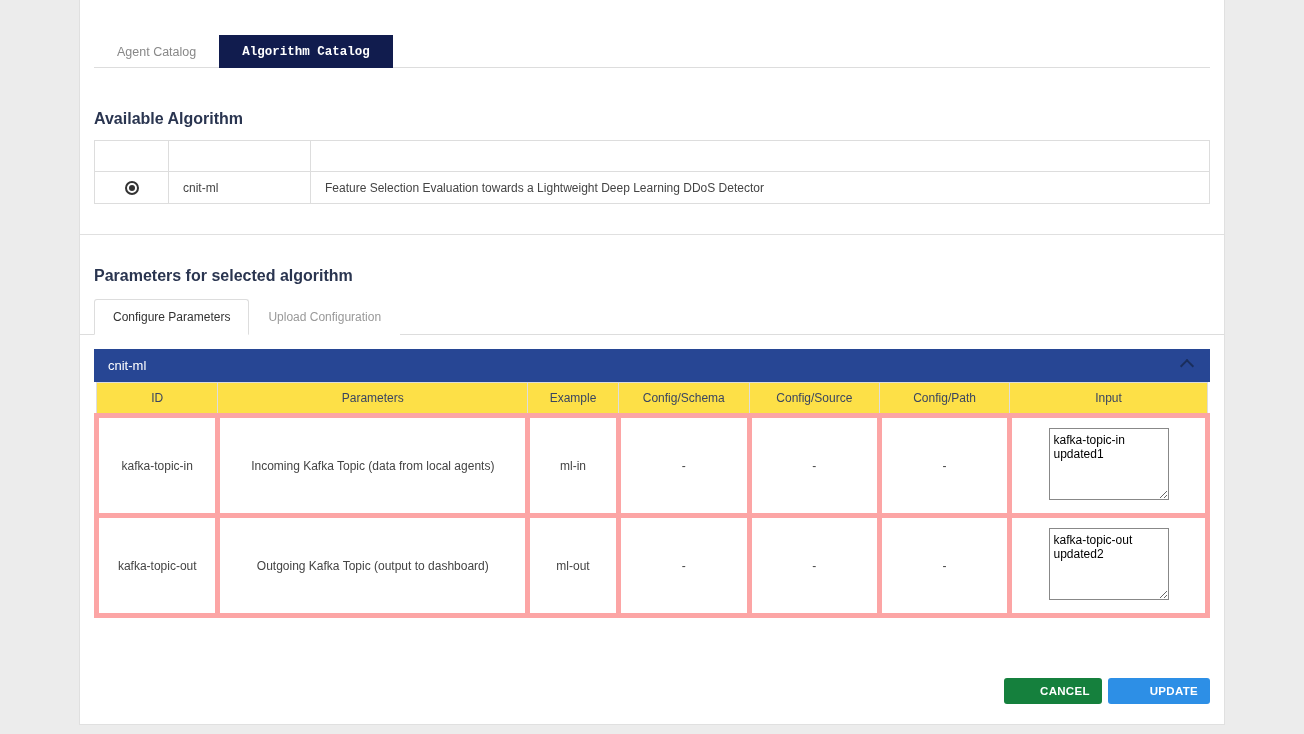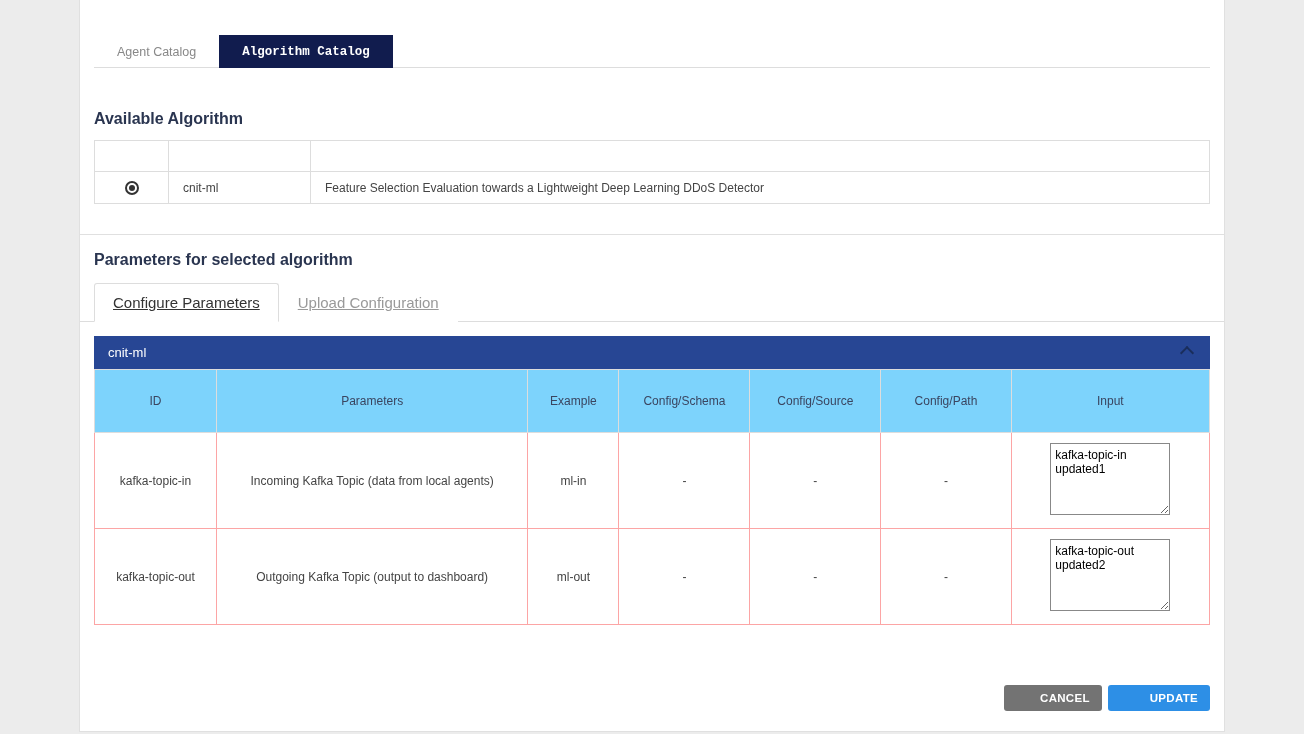--- a/index.html
+++ b/index.html
@@ -102,28 +102,27 @@
   .param-tabs::after {
     content: "";
     position: absolute;
     left: -14px; right: -14px;
     bottom: 0;
     height: 1px;
     background: #ddd;
   }
   .param-tab {
     padding: 10px 18px;
-    font-size: 15px;
+    font-size: 12px;
     color: #999;
     cursor: pointer;
     border: 1px solid transparent;
     position: relative;
     z-index: 1;
     background: #fff;
-    text-decoration: underline;
   }
   .param-tab.active {
     color: #333;
     border: 1px solid #ddd;
     border-bottom: 1px solid #fff;
     border-radius: 3px 3px 0 0;
   }
 
   
   .acc-header {
@@ -146,30 +145,30 @@
   }
 
   
   .param-grid {
     margin: 0 14px;
     border: 1px solid #ddd;
     width: calc(100% - 28px);
     border-collapse: collapse;
   }
   .param-grid th {
-    background: #7dd3fc;
+    background: #fde047;
     font-weight: normal;
     font-size: 12px;
     color: #3a4560;
-    padding: 24px 6px;
+    padding: 8px 6px;
     border: 1px solid #ddd;
     text-align: center;
   }
   .param-grid td {
-    border: 1px solid #fca5a5;
+    border: 5px solid #fca5a5;
     padding: 10px 8px;
     font-size: 12px;
     color: #444;
     text-align: center;
     vertical-align: middle;
     height: 86px;
   }
   .col-id    { width: 124px; }
   .col-desc  { width: 318px; }
   .col-ex    { width: 92px; }
@@ -198,21 +197,21 @@
   .btn {
     padding: 7px 12px;
     font-size: 11.5px;
     font-weight: bold;
     border: none;
     border-radius: 3px;
     cursor: pointer;
     color: #fff;
     letter-spacing: 0.3px;
   }
-  .btn-cancel { background: #737373; padding-left: 36px; }
+  .btn-cancel { background: #15803d; padding-left: 36px; }
   .btn-update { background: #2d8fe6; padding-left: 42px; }
 </style>
 </head>
 <body>
 
 <div class="page">
 
   <div class="top-tabs">
     <div class="top-tab">Agent Catalog</div>
     <div class="top-tab active">Algorithm Catalog</div>
@@ -236,21 +235,21 @@
         <td class="algo-name-cell">cnit-ml</td>
         <td>Feature Selection Evaluation towards a Lightweight Deep Learning DDoS Detector</td>
       </tr>
     </tbody>
       </table>
   </div>
 
   <div class="divider"></div>
 
   <div class="card">
-    <div class="section-heading" style="margin-top:16px;">Parameters for selected algorithm</div>
+    <div class="section-heading" style="margin-top:32px;">Parameters for selected algorithm</div>
 
     <div class="param-tabs">
       <div class="param-tab active">Configure Parameters</div>
       <div class="param-tab">Upload Configuration</div>
     </div>
 
     <div class="acc-header">
       <span>cnit-ml</span>
       <span class="chevron"></span>
     </div>

